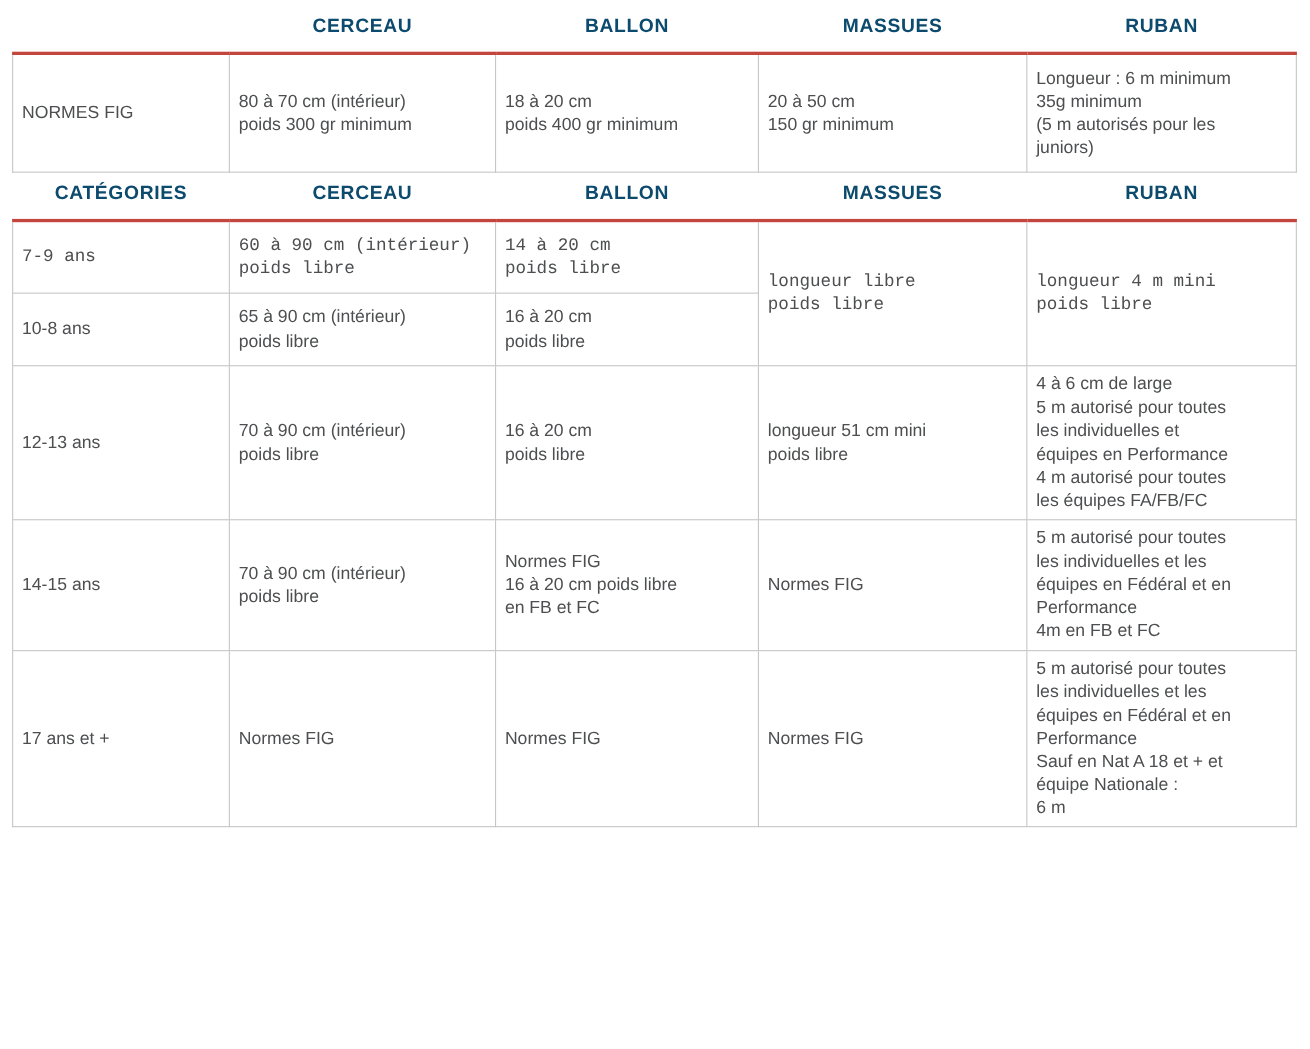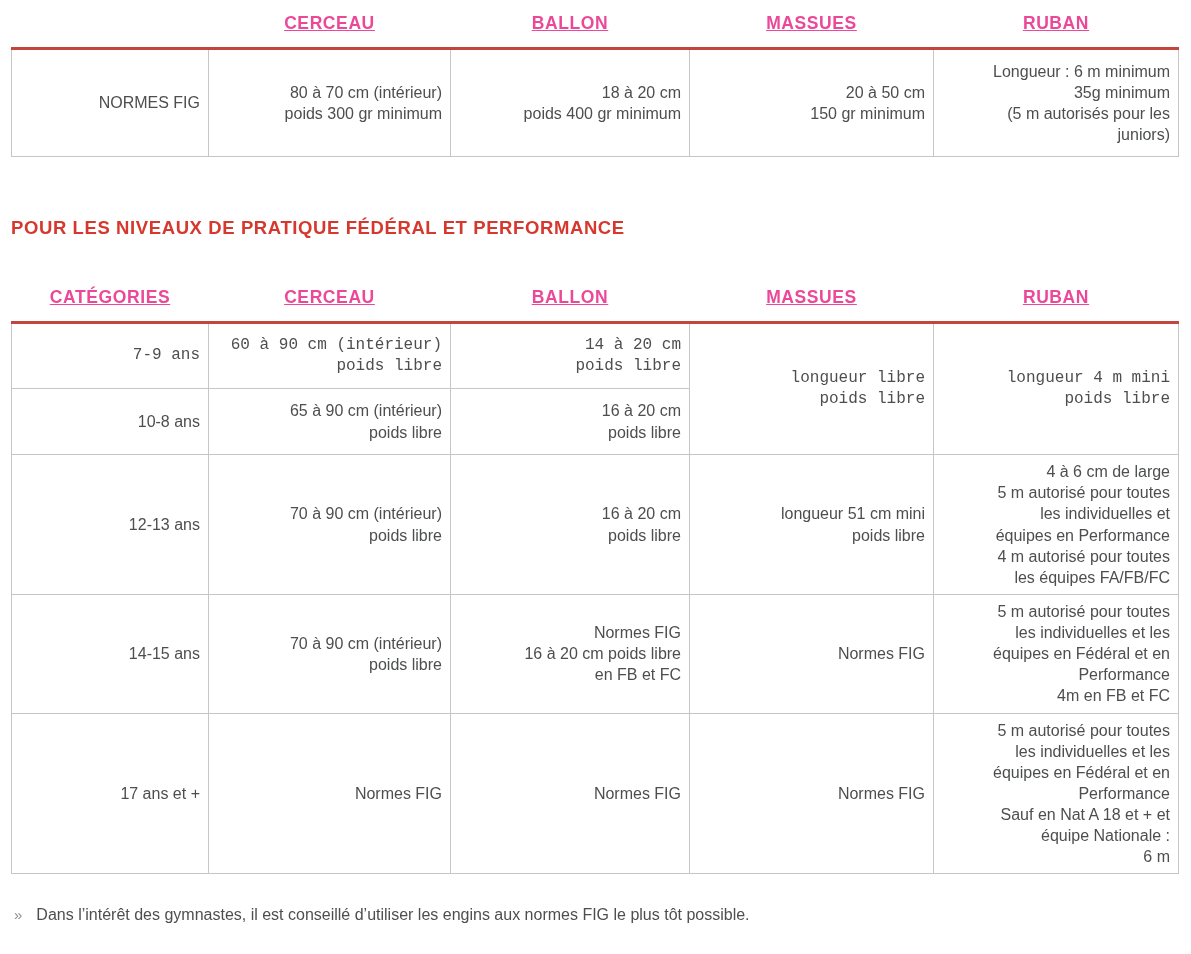--- a/index.html
+++ b/index.html
@@ -20,35 +20,34 @@
     padding: 5px 12px 0 11px;
   }
   table.spec {
     border-collapse: collapse;
     width: 1167px;
     table-layout: fixed;
   }
   table.spec th {
     border: none;
     border-bottom: 3px solid #c2453e;
-    color: #ec4899;
+    color: #0c4a6e;
     font-size: 17.5px;
     font-weight: bold;
     letter-spacing: 0.6px;
     text-align: center;
     vertical-align: middle;
     height: 37px;
     padding: 0 0 5px 0;
-    text-decoration: underline;
   }
   table.spec td {
     border: 1px solid #c6c6c6;
     font-size: 16px;
     line-height: 1.32;
-    text-align: right;
+    text-align: left;
     vertical-align: middle;
     white-space: pre-line;
     padding: 6px 8px;
     color: #4d4e50;
   }
   tr.fig-row   { height: 108px; }
   tr.r1 { height: 66px; font-family: Liberation Mono, monospace; }
   tr.r2 { height: 66px; }
   tr.r3 { height: 140px; }
   tr.r4 { height: 109px; }
@@ -105,21 +104,20 @@
           <td>20 à 50 cm
 150 gr minimum</td>
           <td>Longueur : 6 m minimum
 35g minimum
 (5 m autorisés pour les
 juniors)</td>
         </tr>
       </tbody>
     </table>
 
-    <div class="section-title">POUR LES NIVEAUX DE PRATIQUE FÉDÉRAL ET PERFORMANCE</div>
 
     <table class="spec">
       <colgroup>
         <col style="width:197px">
           <col style="width:242px">
           <col style="width:239px">
           <col style="width:244px">
           <col style="width:245px">
       </colgroup>
       <thead>
@@ -188,18 +186,15 @@
 les individuelles et les
 équipes en Fédéral et en
 Performance
 Sauf en Nat A 18 et + et
 équipe Nationale :
 6 m</td>
         </tr>
       </tbody>
     </table>
 
-    <div class="footnote">
-      <span class="bullet">»</span><span>Dans l’intérêt des gymnastes, il est conseillé d’utiliser les engins aux normes FIG le plus tôt possible.</span>
-    </div>
 
   </div>
 </div>
 
 </body></html>

